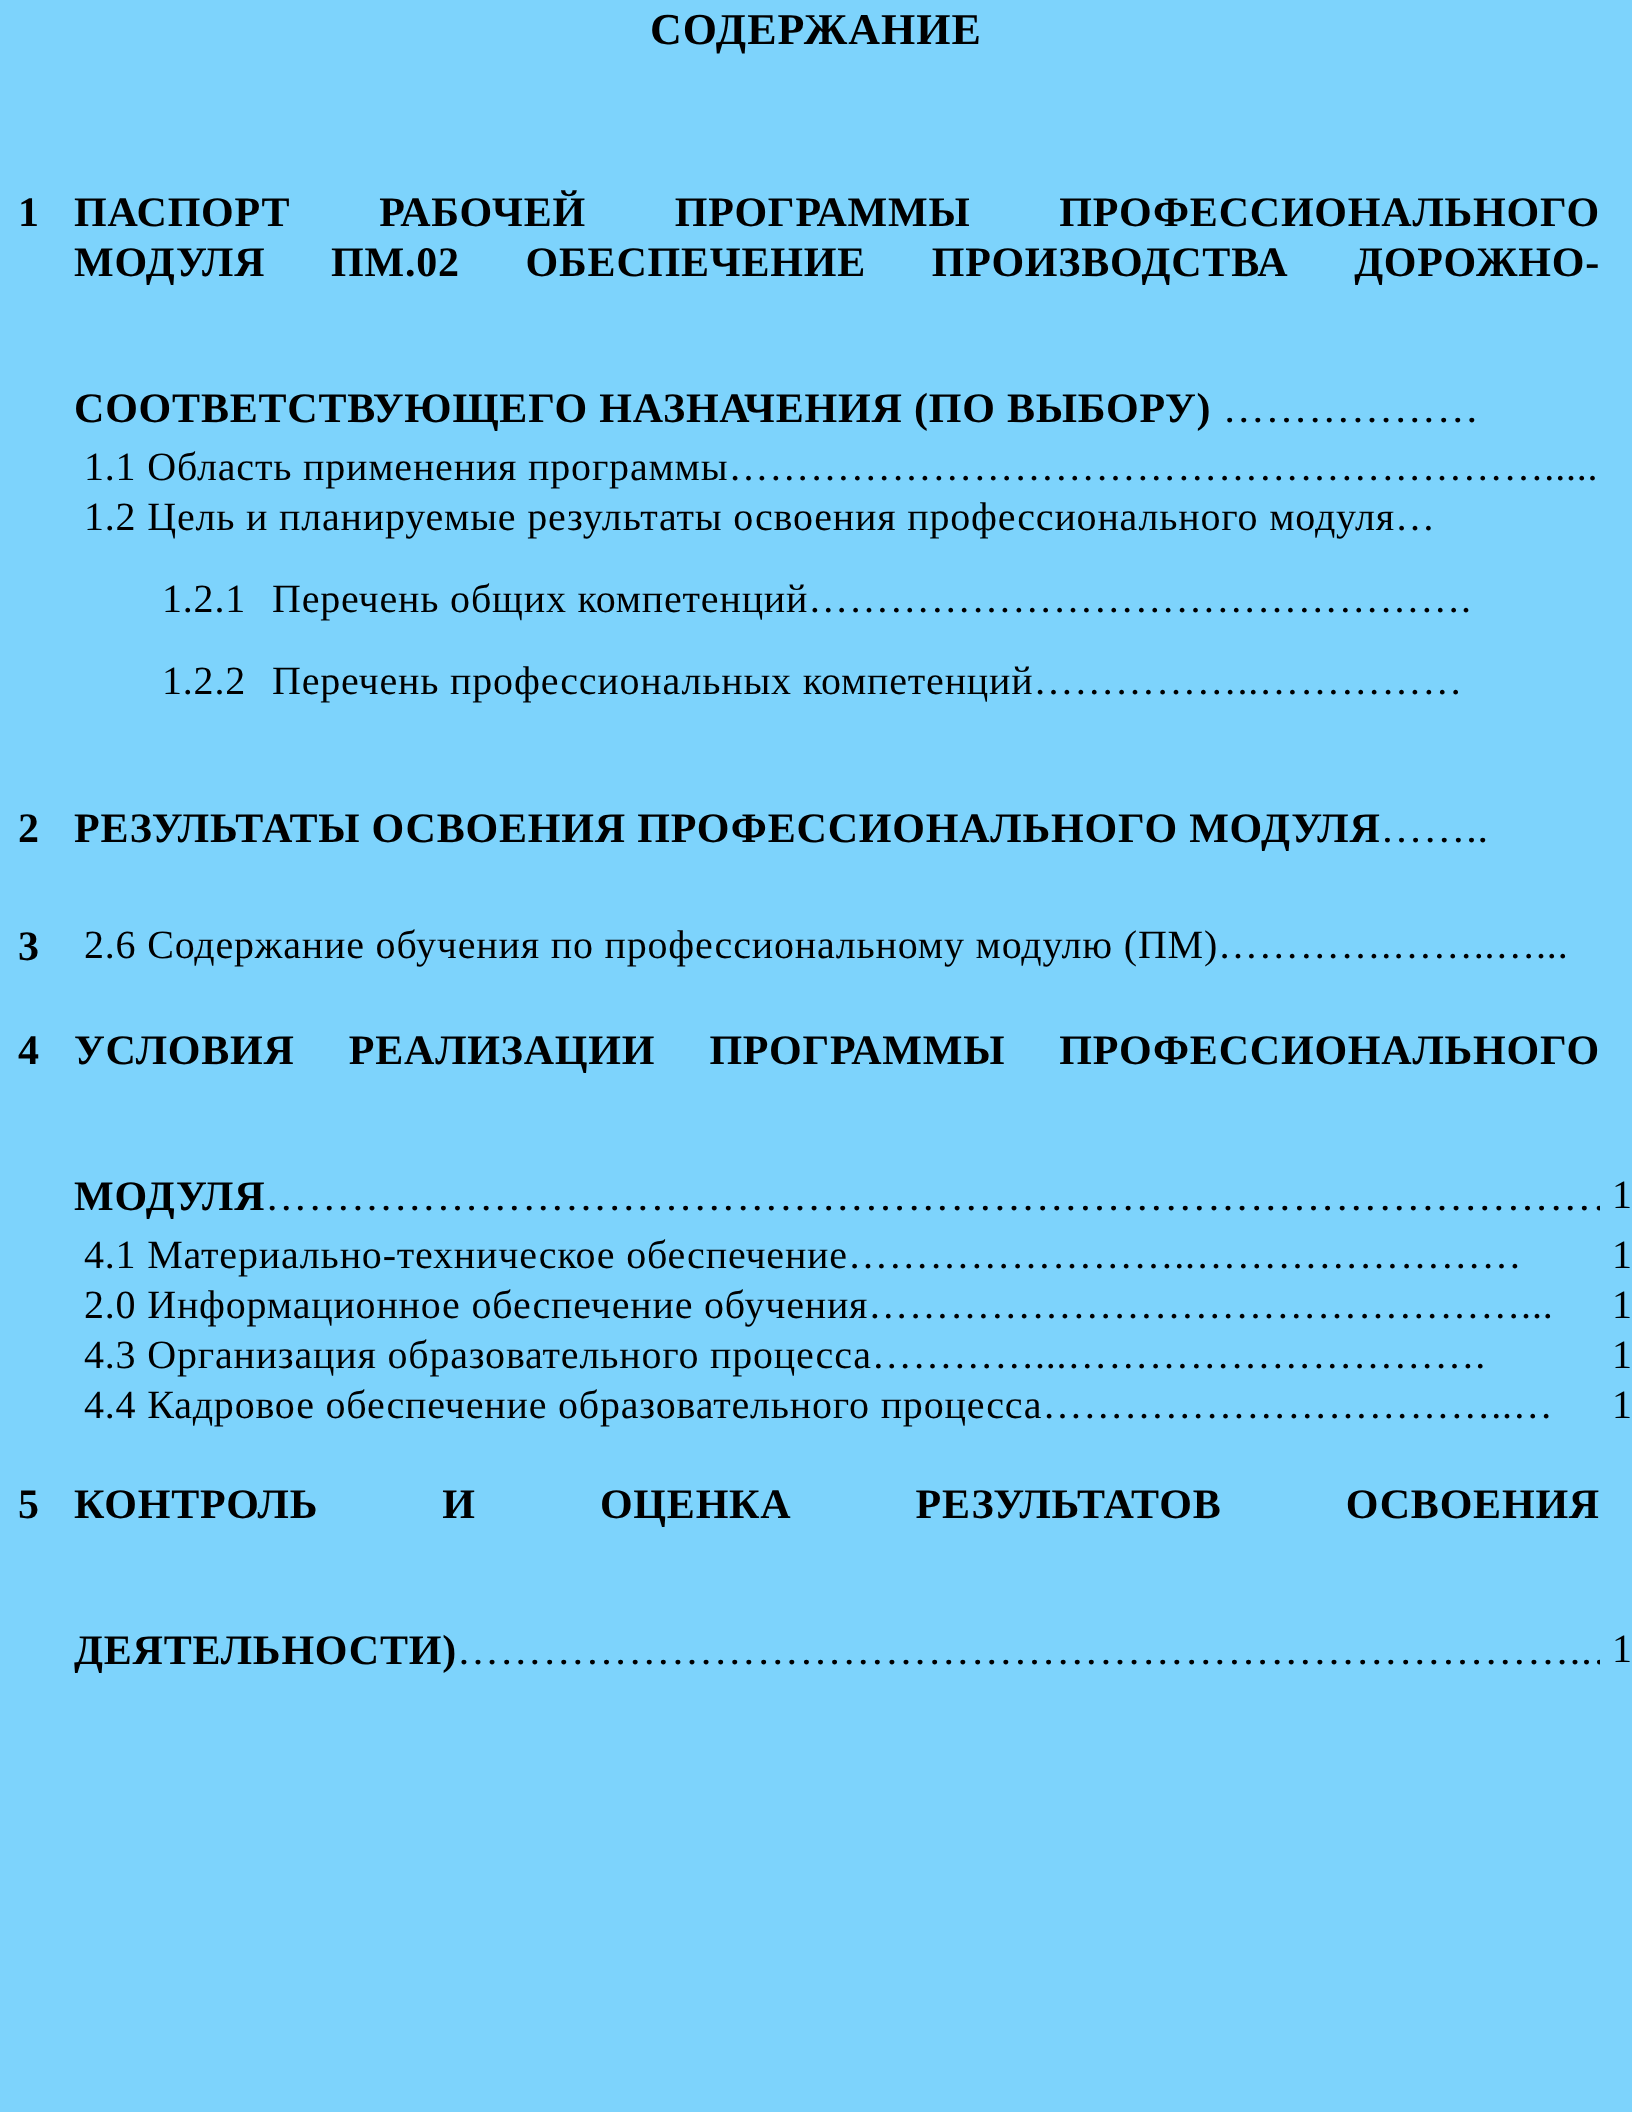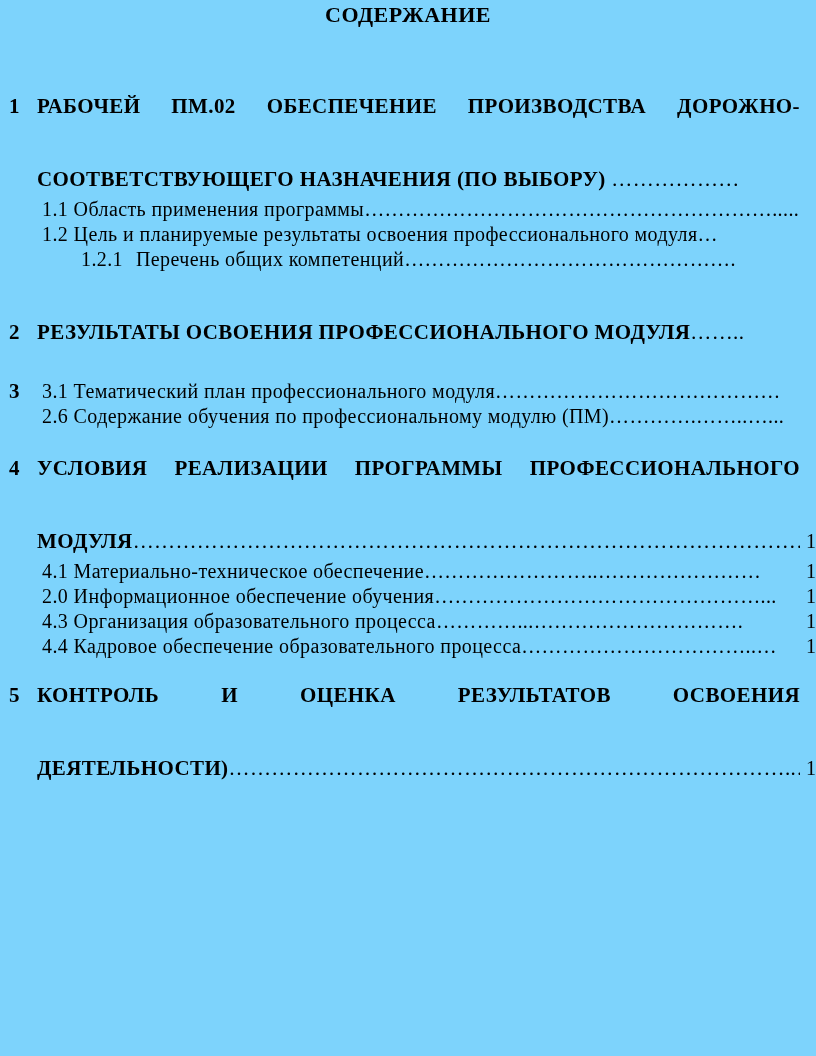--- a/index.html
+++ b/index.html
@@ -46,21 +46,21 @@
   .entries { margin-left: 5px; margin-top: 5px; }
   .entry {
     position: relative;
     width: 758px;
     font-weight: 400;
     font-size: 20px;
     line-height: 25px;
     letter-spacing: 0.4px;
   }
   .indent2 { padding-left: 39px; }
-  .ssnum { display: inline-block; margin-right: 13px; }
+  .ssnum { display: inline-block; margin-right: 13px; margin-top: 16px; }
   .pgnum {
     position: absolute;
     top: 0;
     font-weight: 400;
     font-size: 20px;
     line-height: 25px;
   }
   .sec > .row > .pgnum { left: 769px; }
   .entry > .pgnum { left: 764px; }
   .sec-2 { margin-top: 38px; }
@@ -72,50 +72,51 @@
 <body>
 
 <div class="page">
 
   <h1 class="doc-title">СОДЕРЖАНИЕ</h1>
 
   <div class="toc">
 
     <div class="sec">
       <span class="sec-num">1</span>
-      <div class="hline just">РАБОЧЕЙ ПМ.02 ОБЕСПЕЧЕНИЕ ПРОИЗВОДСТВА ДОРОЖНО-</div>
+      <div class="hline just">ПАСПОРТ РАБОЧЕЙ ПРОГРАММЫ ПРОФЕССИОНАЛЬНОГО</div>
+      <div class="hline just">МОДУЛЯ ПМ.02 ОБЕСПЕЧЕНИЕ ПРОИЗВОДСТВА ДОРОЖНО-</div>
       <div class="row hline">
         <span class="clip"><span>СООТВЕТСТВУЮЩЕГО НАЗНАЧЕНИЯ (ПО ВЫБОРУ)</span><span class="dots"> ………………</span></span>
       </div>
       <div class="entries">
         <div class="entry">
           <span class="clip"><span>1.1 Область применения программы</span><span class="dots">……………………………………………………......</span></span>
         </div>
         <div class="entry">
           <span class="clip"><span>1.2 Цель и планируемые результаты освоения профессионального модуля</span><span class="dots">…</span></span>
         </div>
         <div class="entry indent2">
           <span class="clip"><span class="ssnum">1.2.1</span><span>Перечень общих компетенций</span><span class="dots">………………………………………….</span></span>
+        </div>
+        <div class="entry indent2">
+          <span class="clip"><span class="ssnum">1.2.2</span><span>Перечень профессиональных компетенций</span><span class="dots">……………..……………</span></span>
         </div>
       </div>
     </div>
 
     <div class="sec sec-2">
       <span class="sec-num">2</span>
       <div class="row hline">
         <span class="clip"><span>РЕЗУЛЬТАТЫ ОСВОЕНИЯ ПРОФЕССИОНАЛЬНОГО МОДУЛЯ</span><span class="dots">……..</span></span>
       </div>
     </div>
 
     <div class="sec sec-3">
       <span class="sec-num">3</span>
       <div class="entries">
-        <div class="entry">
-          <span class="clip"><span>3.1 Тематический план профессионального модуля</span><span class="dots">……………………………………</span></span>
-        </div>
         <div class="entry">
           <span class="clip"><span>2.6 Содержание обучения по профессиональному модулю (ПМ)</span><span class="dots">………….……..…...</span></span>
         </div>
       </div>
     </div>
 
     <div class="sec sec-4">
       <span class="sec-num">4</span>
       <div class="hline just">УСЛОВИЯ РЕАЛИЗАЦИИ ПРОГРАММЫ ПРОФЕССИОНАЛЬНОГО</div>
       <div class="row hline">

